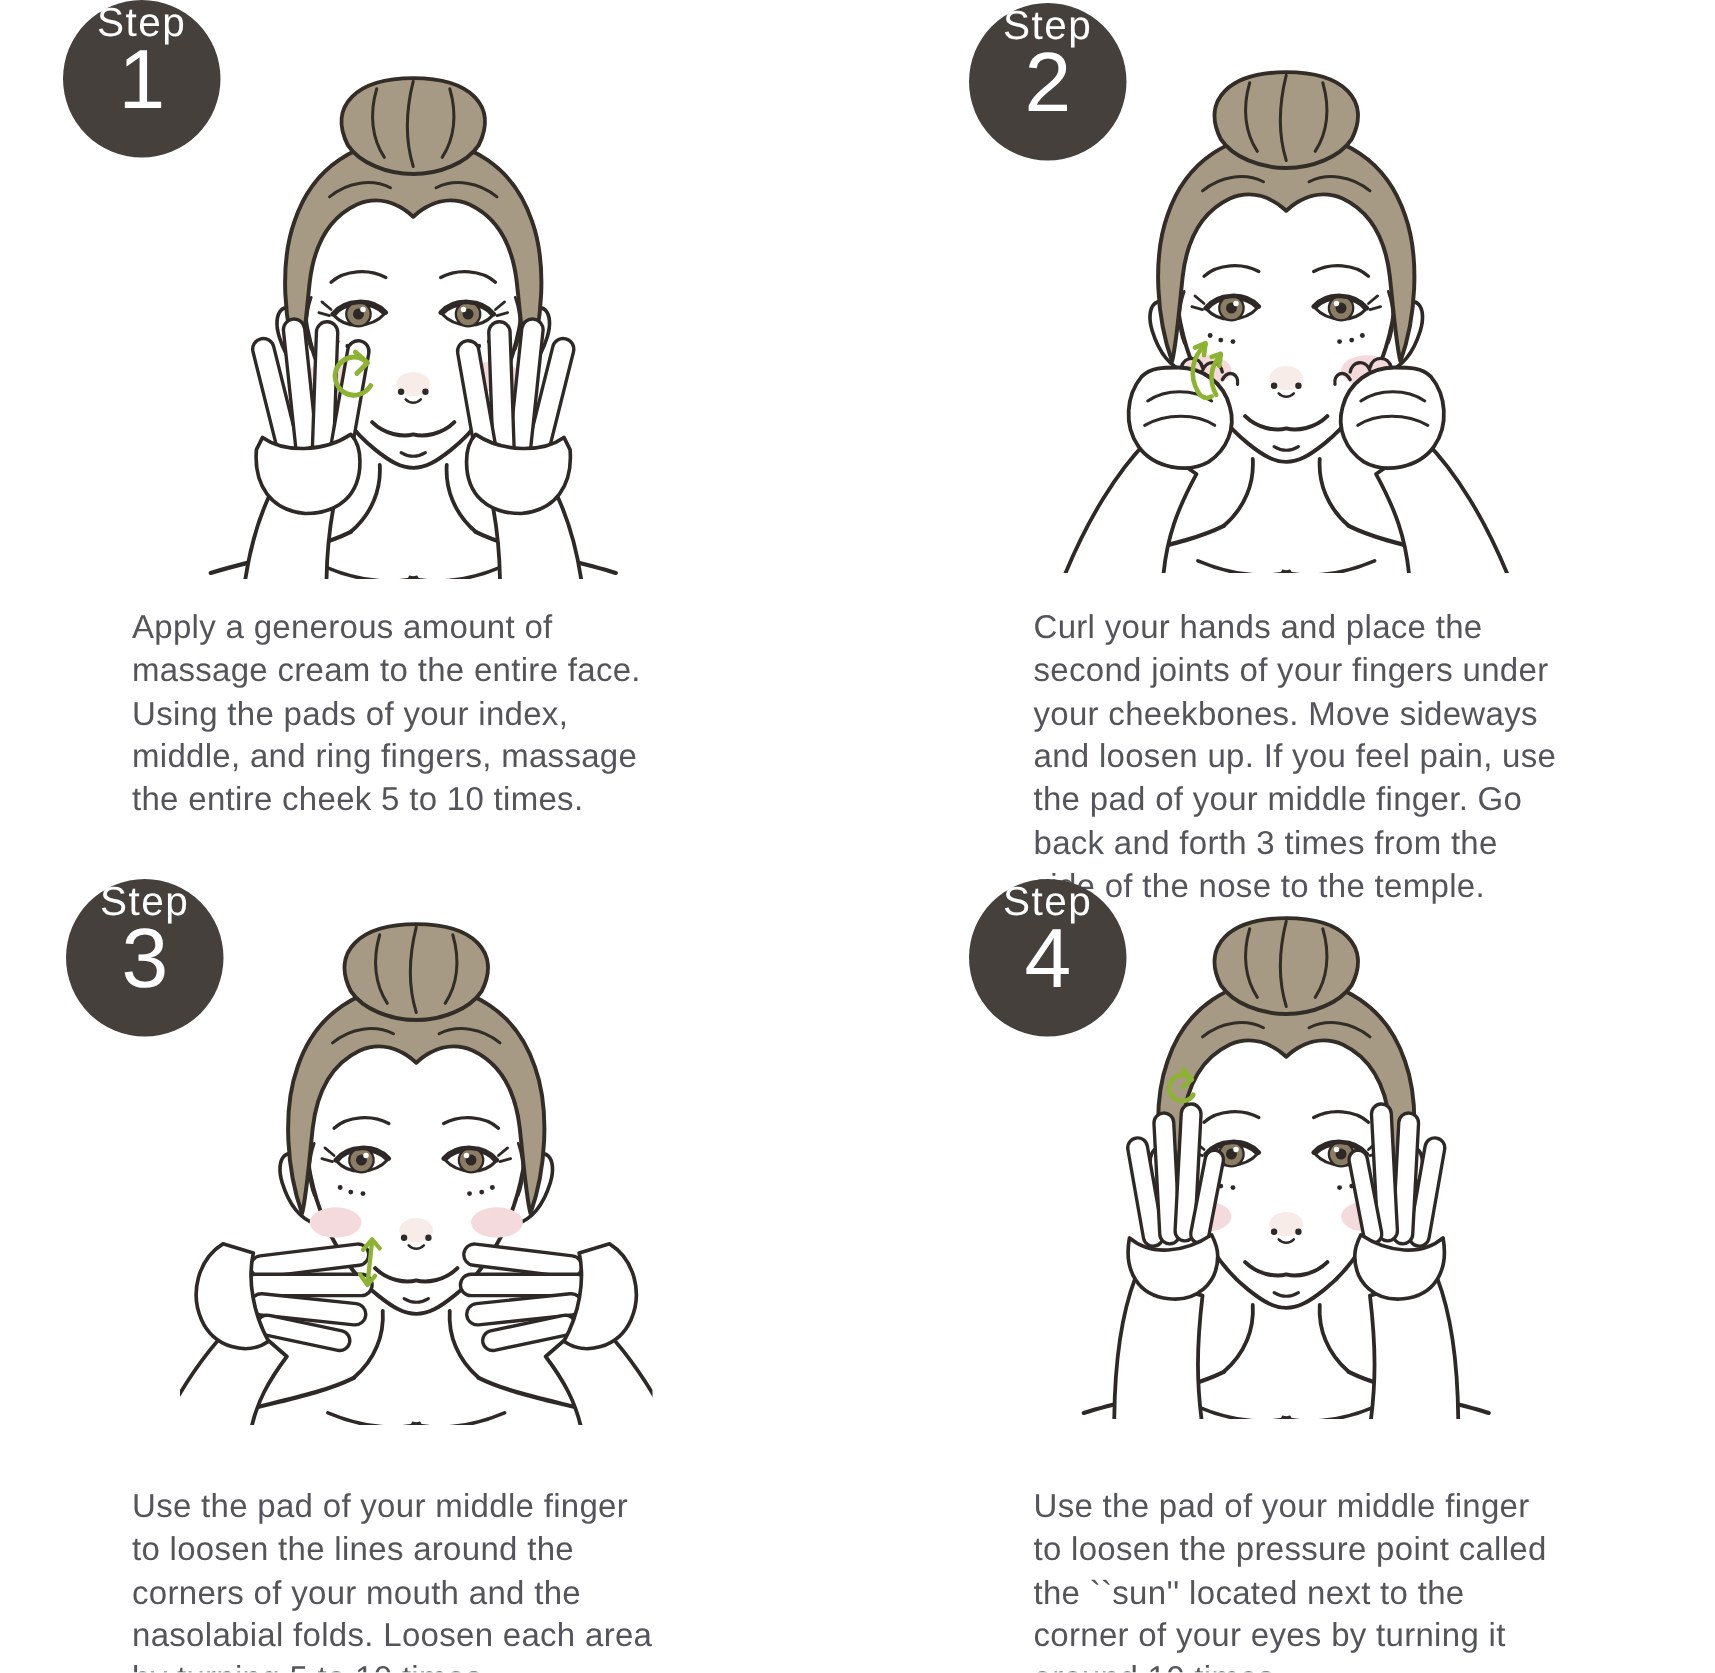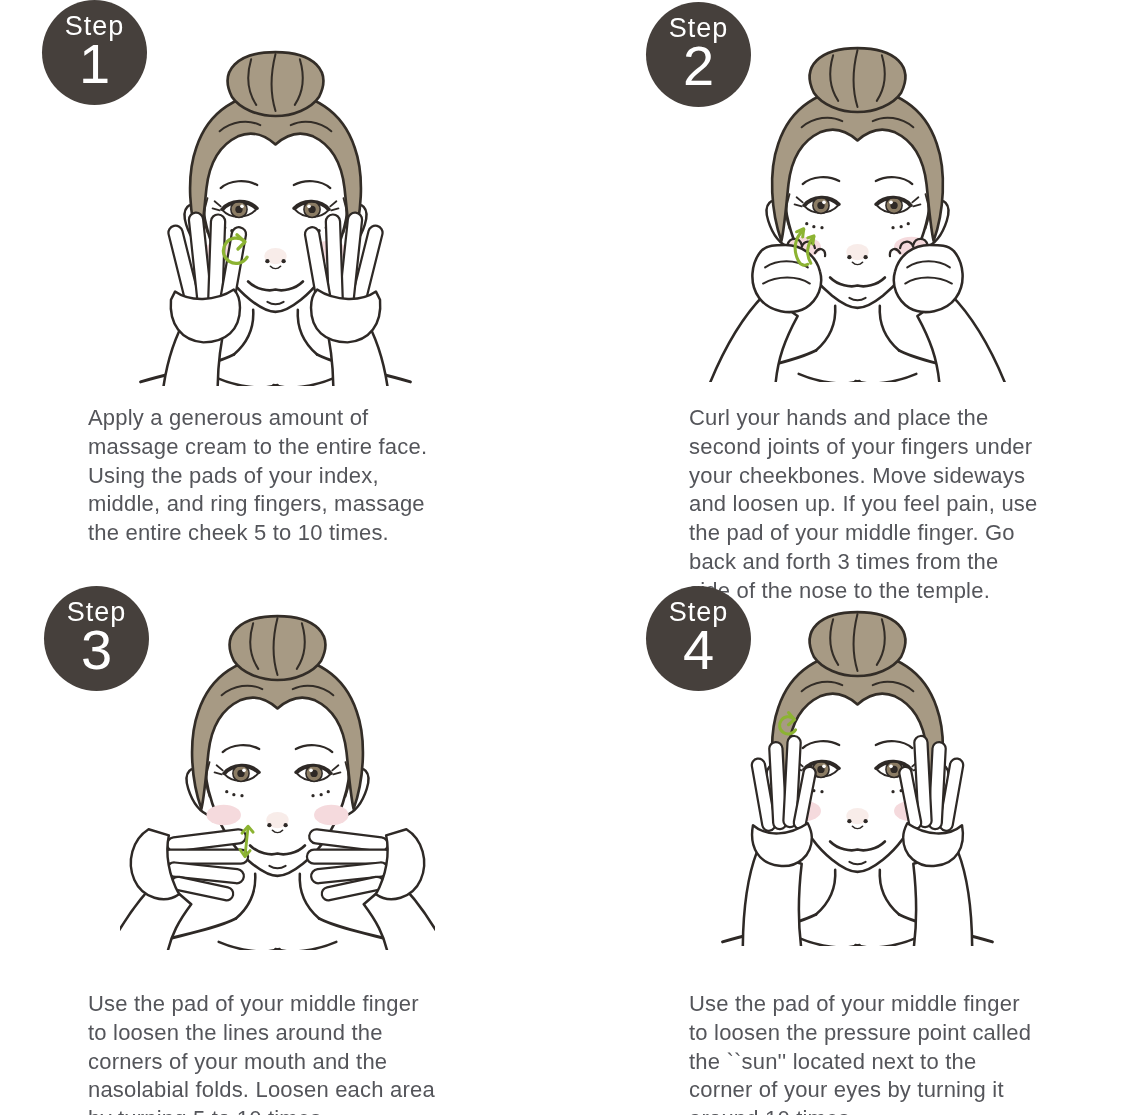--- a/index.html
+++ b/index.html
@@ -9,21 +9,21 @@
   #card-1{left:0;top:0;}
   #card-2{left:572px;top:0;}
   #card-3{left:0;top:558px;}
   #card-4{left:572px;top:558px;}
   .badge{position:absolute;width:105px;height:105px;border-radius:50%;
          background:#46403c;color:#ffffff;text-align:center;z-index:3;}
   #card-1 .badge{left:42px;top:0;}
   #card-2 .badge{left:74px;top:2px;}
   #card-3 .badge{left:44px;top:28px;}
   #card-4 .badge{left:74px;top:28px;}
-  .badge-label{display:block;font-size:27px;font-weight:500;margin-top:11px;letter-spacing:1px;}
+  .badge-label{display:block;font-size:27px;font-weight:500;letter-spacing:1px;}
   .badge-number{display:block;font-size:56px;font-weight:500;line-height:48px;margin-top:-2px;}
   .illus{position:absolute;width:315px;height:340px;z-index:1;}
   #card-1 .illus{left:118px;top:46px;}
   #card-2 .illus{left:128px;top:42px;}
   #card-3 .illus{left:120px;top:52px;}
   #card-4 .illus{left:128px;top:48px;}
   .desc{position:absolute;width:352px;font-size:22px;line-height:28.8px;
         color:#54555a;letter-spacing:0.2px;}
   #card-1 .desc{left:88px;top:382px;}
   #card-2 .desc{left:117px;top:382px;}

